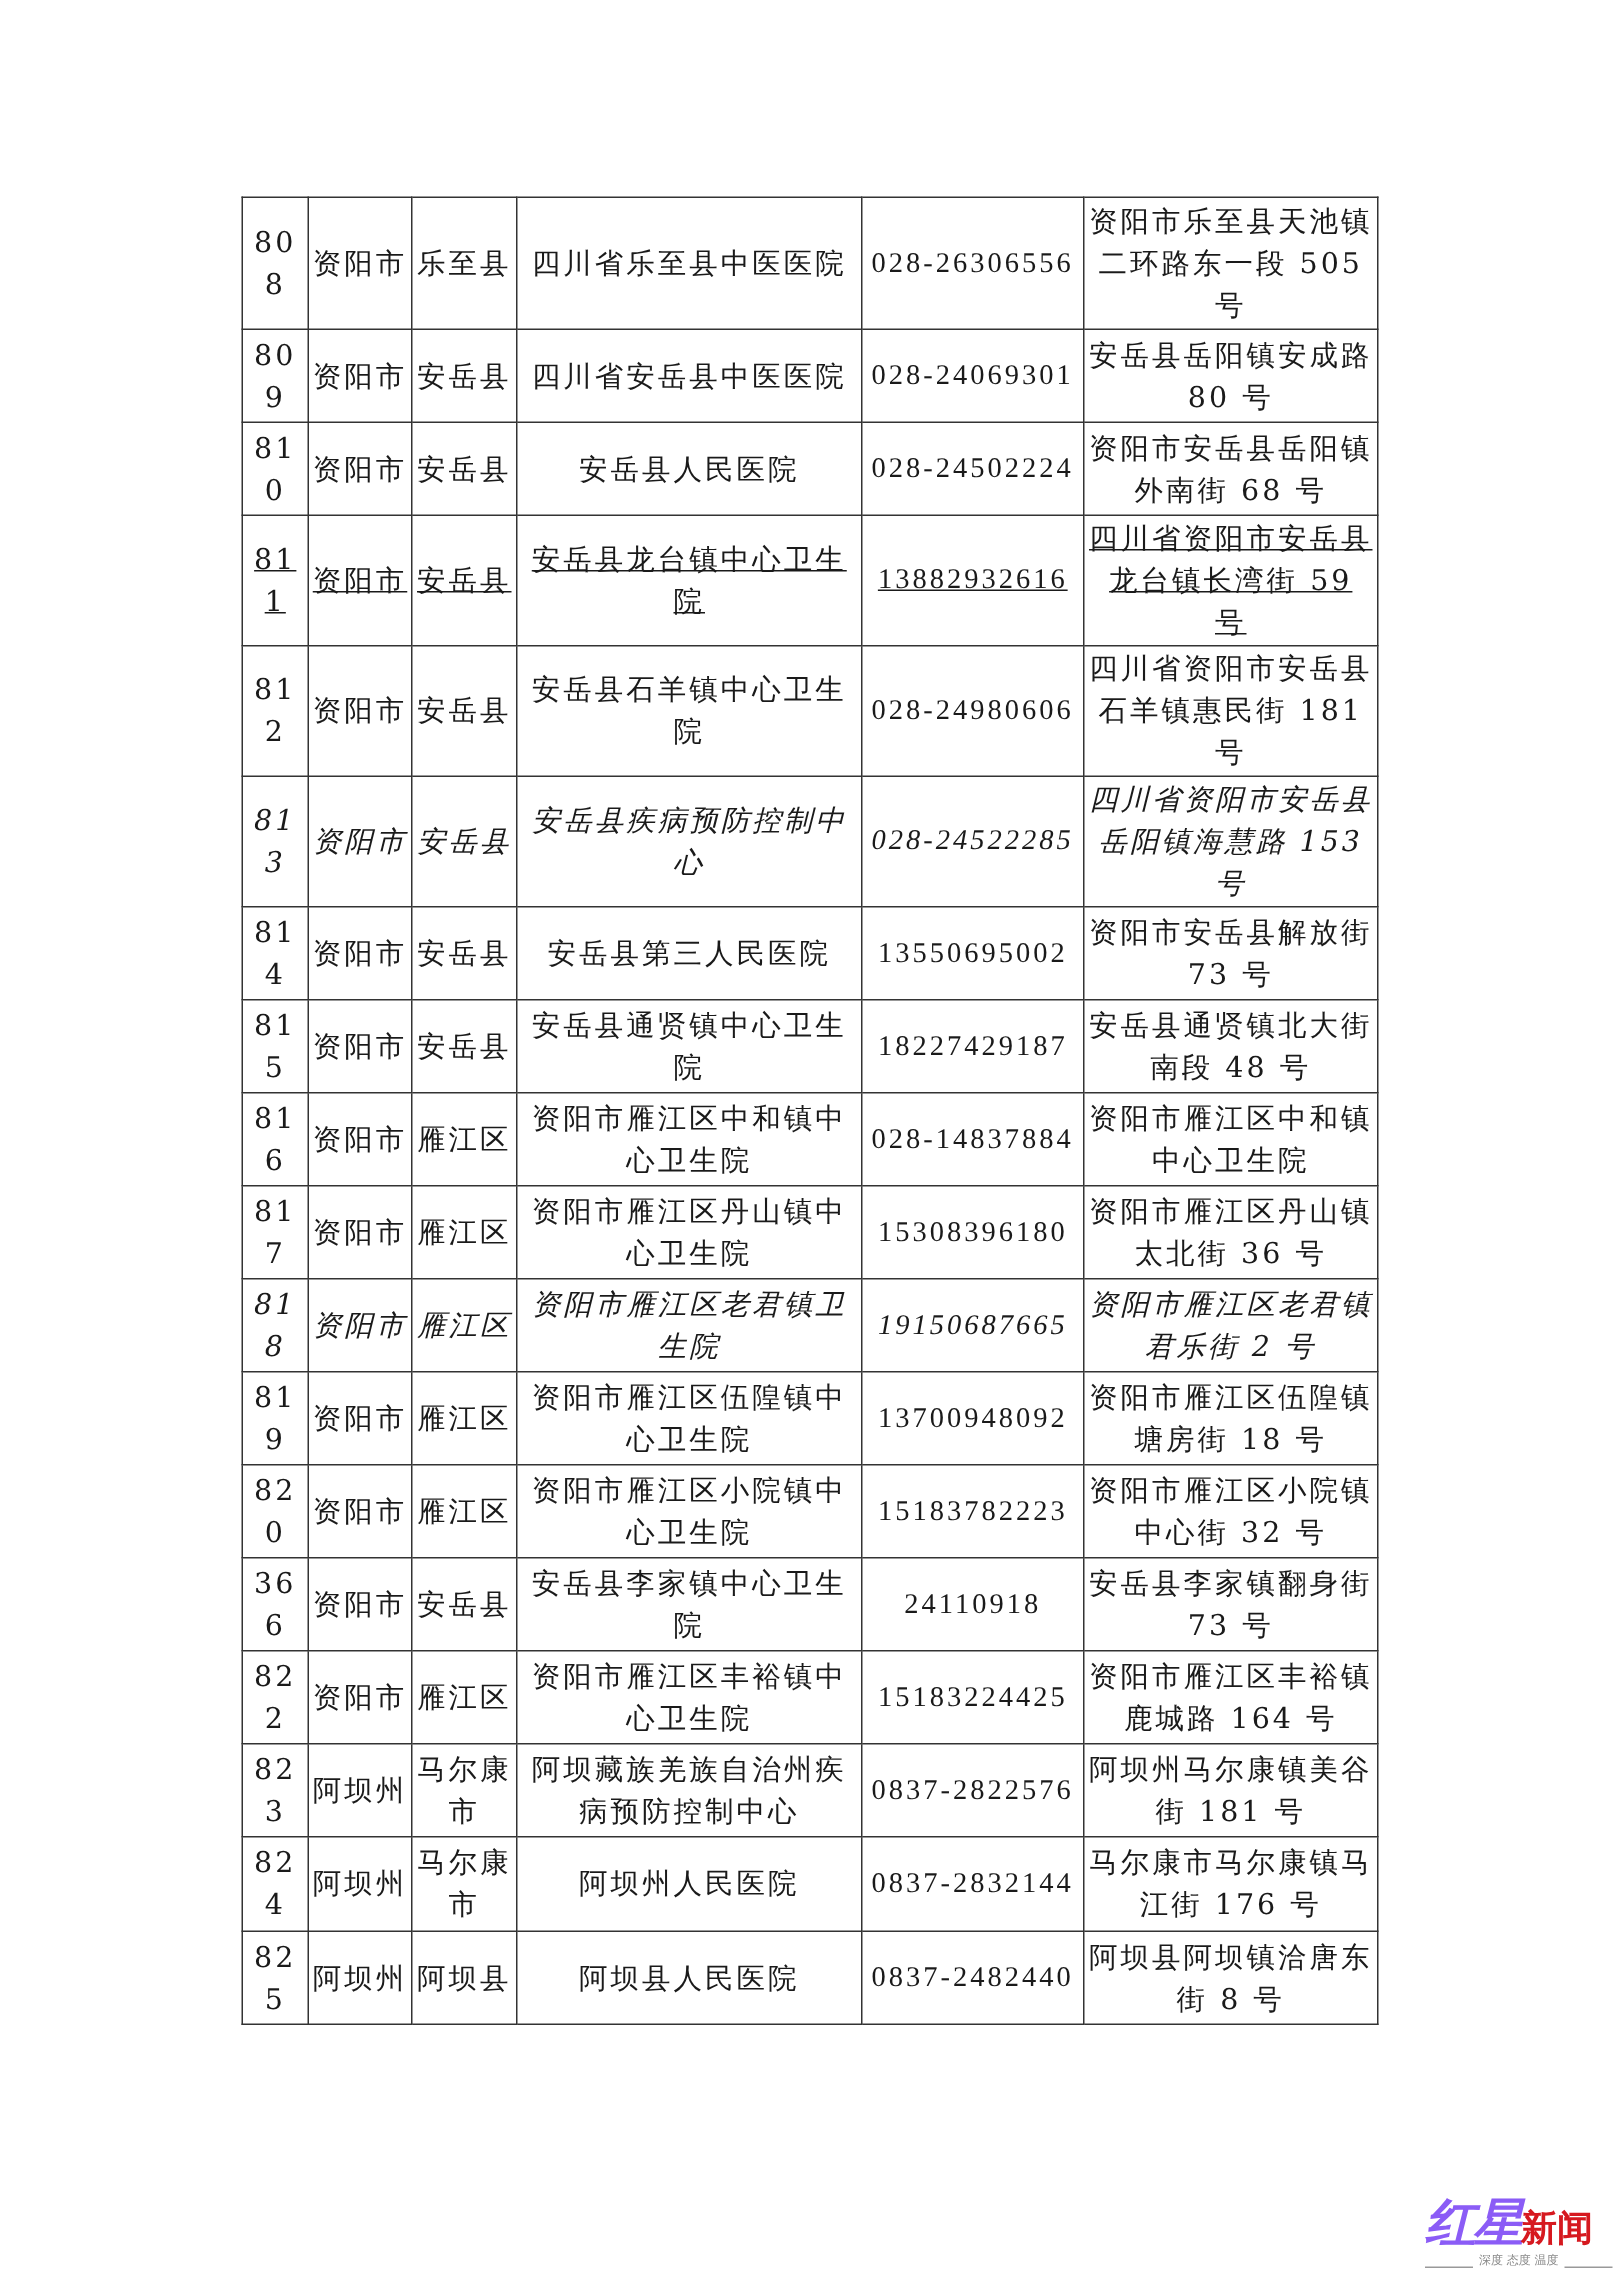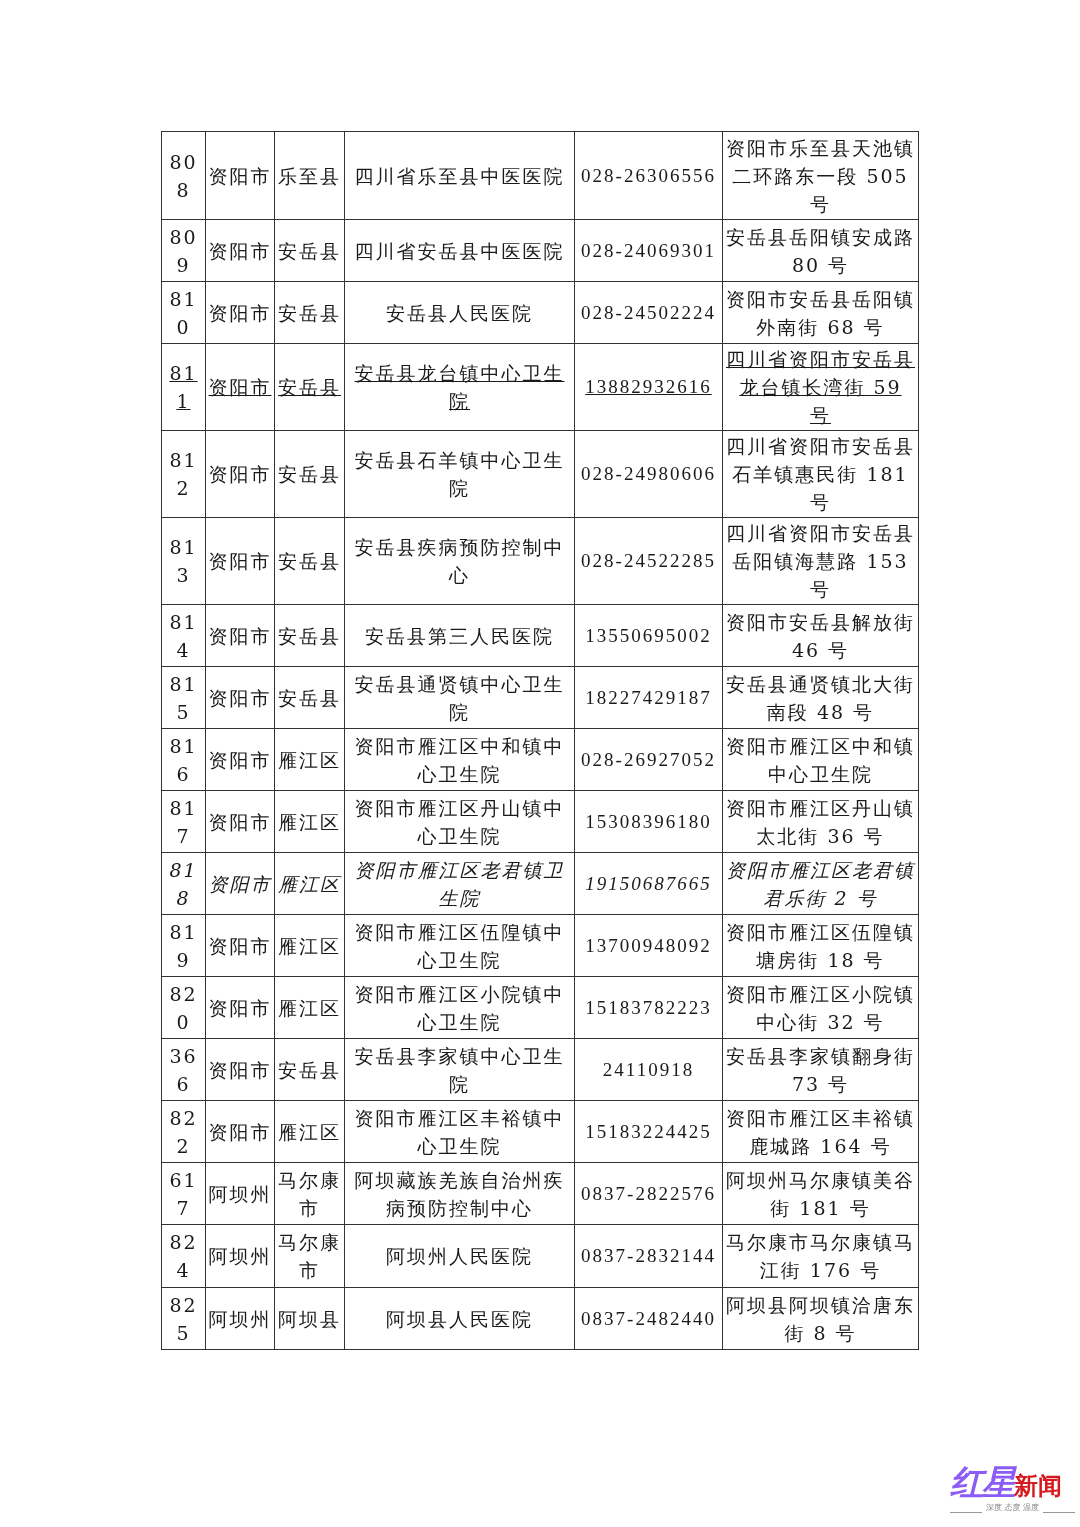--- a/index.html
+++ b/index.html
@@ -63,50 +63,50 @@
         <td class="c-addr">四川省资阳市安岳县龙台镇长湾街 59 号</td>
       </tr>
       <tr style="height: 87px;">
         <td class="c-no">812</td>
         <td class="c-city">资阳市</td>
         <td class="c-county">安岳县</td>
         <td class="c-name">安岳县石羊镇中心卫生院</td>
         <td class="c-phone">028-24980606</td>
         <td class="c-addr">四川省资阳市安岳县石羊镇惠民街 181 号</td>
       </tr>
-      <tr style="height: 87px;">
+      <tr style="height: 87px; font-style: italic;">
         <td class="c-no">813</td>
         <td class="c-city">资阳市</td>
         <td class="c-county">安岳县</td>
         <td class="c-name">安岳县疾病预防控制中心</td>
         <td class="c-phone">028-24522285</td>
         <td class="c-addr">四川省资阳市安岳县岳阳镇海慧路 153 号</td>
       </tr>
       <tr style="height: 62px;">
         <td class="c-no">814</td>
         <td class="c-city">资阳市</td>
         <td class="c-county">安岳县</td>
         <td class="c-name">安岳县第三人民医院</td>
         <td class="c-phone">13550695002</td>
-        <td class="c-addr">资阳市安岳县解放街 46 号</td>
+        <td class="c-addr">资阳市安岳县解放街 73 号</td>
       </tr>
       <tr style="height: 62px;">
         <td class="c-no">815</td>
         <td class="c-city">资阳市</td>
         <td class="c-county">安岳县</td>
         <td class="c-name">安岳县通贤镇中心卫生院</td>
         <td class="c-phone">18227429187</td>
         <td class="c-addr">安岳县通贤镇北大街南段 48 号</td>
       </tr>
       <tr style="height: 62px;">
         <td class="c-no">816</td>
         <td class="c-city">资阳市</td>
         <td class="c-county">雁江区</td>
         <td class="c-name">资阳市雁江区中和镇中心卫生院</td>
-        <td class="c-phone">028-26927052</td>
+        <td class="c-phone">028-14837884</td>
         <td class="c-addr">资阳市雁江区中和镇中心卫生院</td>
       </tr>
       <tr style="height: 62px;">
         <td class="c-no">817</td>
         <td class="c-city">资阳市</td>
         <td class="c-county">雁江区</td>
         <td class="c-name">资阳市雁江区丹山镇中心卫生院</td>
         <td class="c-phone">15308396180</td>
         <td class="c-addr">资阳市雁江区丹山镇太北街 36 号</td>
       </tr>
@@ -144,21 +144,21 @@
       </tr>
       <tr style="height: 62px;">
         <td class="c-no">822</td>
         <td class="c-city">资阳市</td>
         <td class="c-county">雁江区</td>
         <td class="c-name">资阳市雁江区丰裕镇中心卫生院</td>
         <td class="c-phone">15183224425</td>
         <td class="c-addr">资阳市雁江区丰裕镇鹿城路 164 号</td>
       </tr>
       <tr style="height: 62px;">
-        <td class="c-no">617</td>
+        <td class="c-no">823</td>
         <td class="c-city">阿坝州</td>
         <td class="c-county">马尔康市</td>
         <td class="c-name">阿坝藏族羌族自治州疾病预防控制中心</td>
         <td class="c-phone">0837-2822576</td>
         <td class="c-addr">阿坝州马尔康镇美谷街 181 号</td>
       </tr>
       <tr style="height: 63px;">
         <td class="c-no">824</td>
         <td class="c-city">阿坝州</td>
         <td class="c-county">马尔康市</td>

